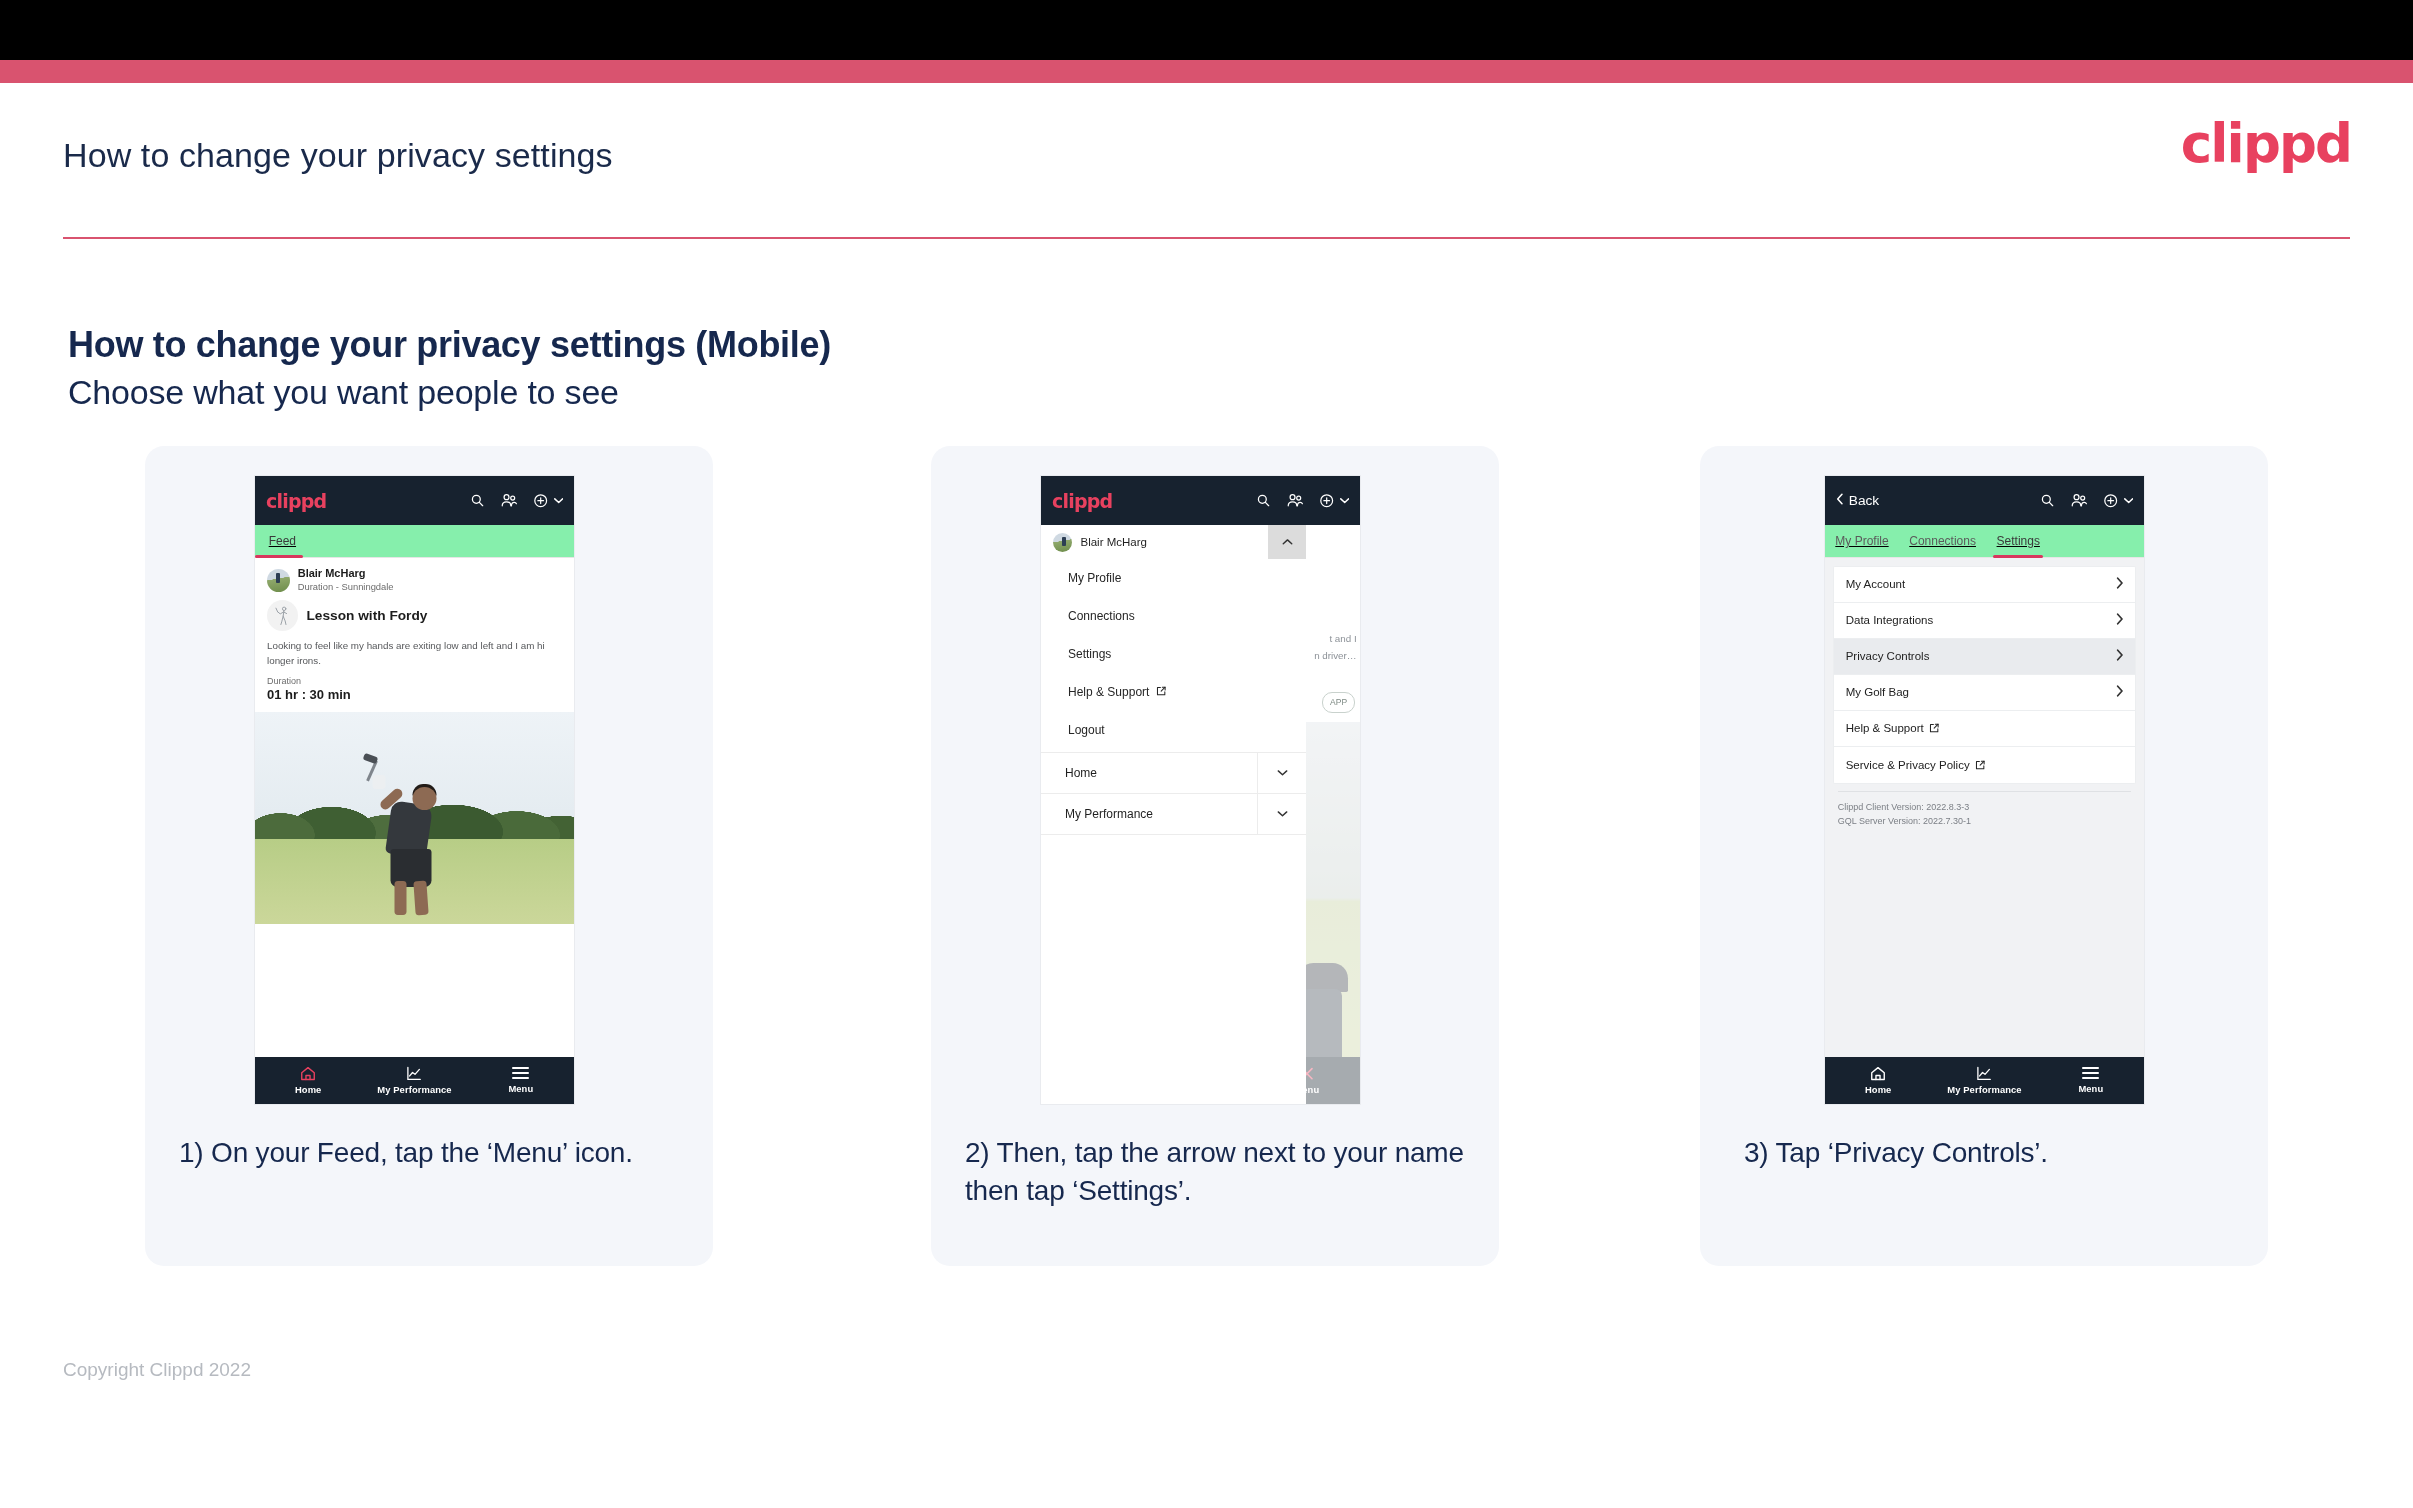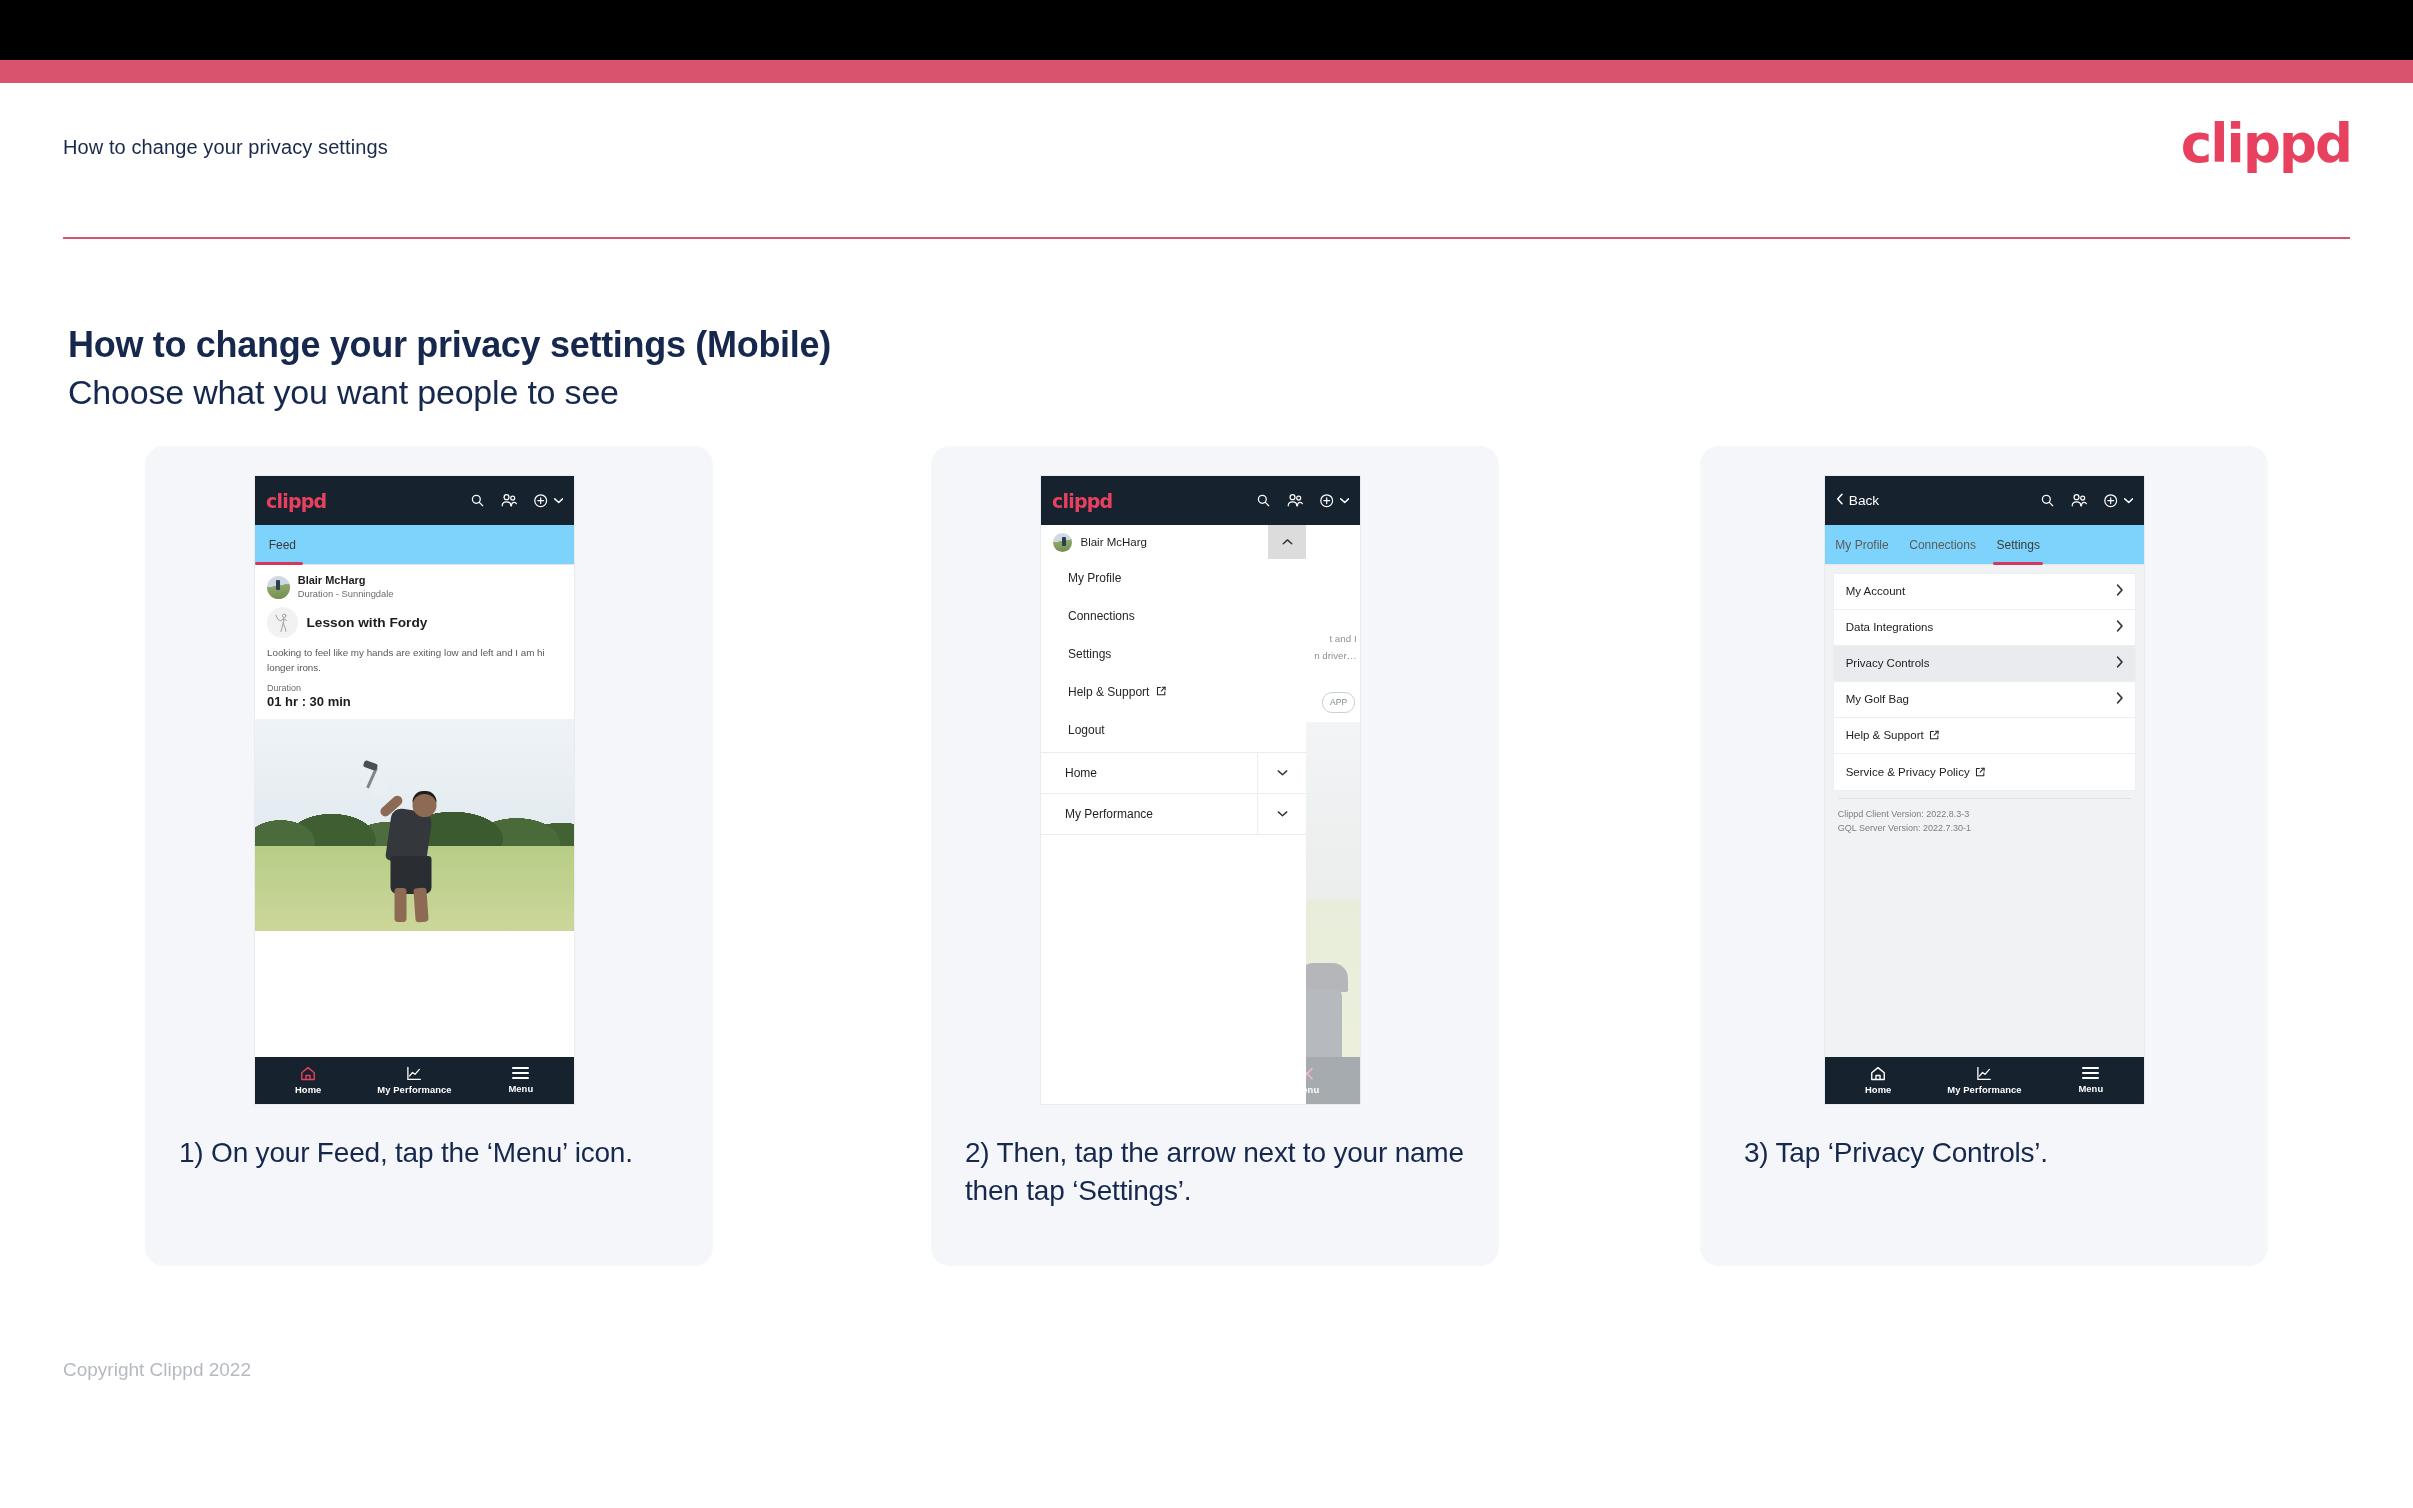--- a/index.html
+++ b/index.html
@@ -15,21 +15,21 @@
   .band-black { position: absolute; left: 0; top: 0; width: 2413px; height: 60px; background: #000000; }
   .band-pink  { position: absolute; left: 0; top: 60px; width: 2413px; height: 23px; background: #d9536f; }
 
   
   .slide-header {
     position: absolute; left: 0; top: 83px; width: 2413px; height: 158px;
     background: #ffffff;
   }
   .header-kicker {
     position: absolute; left: 63px; top: 53px;
-    font-size: 20px; color: #1a2a4a; letter-spacing: 0.1px;
+    font-size: 34px; color: #1a2a4a; letter-spacing: 0.1px;
   }
   .brand-logo {
     position: absolute; right: 62px; top: 30px;
     font-size: 53px; font-weight: bold; color: #e8415f;
     letter-spacing: -1.9px; font-family: "DejaVu Sans", sans-serif;
   }
   .header-rule {
     position: absolute; left: 63px; top: 154px; width: 2287px; height: 1.7px;
     background: #d9536f;
   }
@@ -87,22 +87,22 @@
   }
   .appbar-back .chev { font-size: 14.5px; line-height: 1; }
   .appbar-icons {
     margin-left: auto; display: flex; align-items: center; gap: 16px;
   }
   .appbar-icons svg { display: block; }
   .chev-small { color: #ffffff; font-size: 10.3px; margin-left: -10.3px; }
 
   
   .tabrow {
-    position: relative; height: 40px; background: #7dd3fc;
-    display: flex; align-items: center; border-bottom: 0.9px solid #e6e6e6;
+    position: relative; height: 33px; background: #86efac;
+    display: flex; align-items: center; border-bottom: 0.9px solid #e6e6e6; text-decoration: underline;
   }
   .tabrow .tab {
     font-size: 12px; color: #5b5b5b; padding: 0 10.3px; height: 100%;
     display: flex; align-items: center; position: relative;
   }
   .tabrow .tab.active { color: #3a3a3a; }
   .tabrow .tab.active::after {
     content: ""; position: absolute; left: 6.8px; right: 6.8px; bottom: -0.9px;
     height: 2.6px; background: #d9365e; border-radius: 1.7px;
   }

